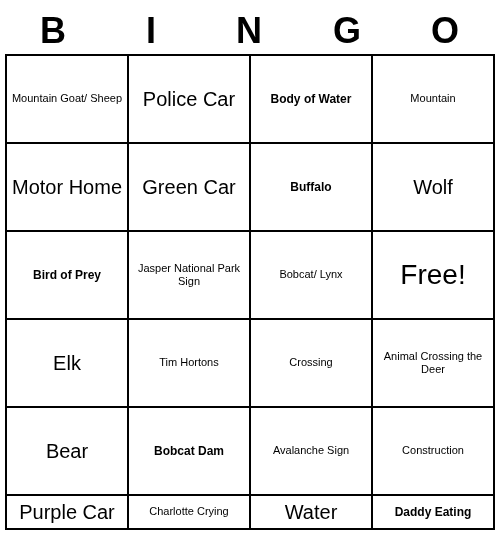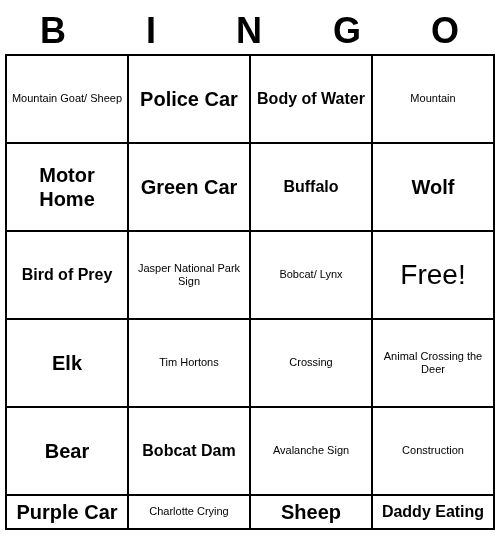--- a/index.html
+++ b/index.html
@@ -48,24 +48,24 @@
       align-items: center;
       justify-content: center;
       text-align: center;
       padding: 4px;
       font-size: 13px;
       line-height: 1.2;
       position: relative;
     }
     .bingo-cell.large-text {
       font-size: 20px;
-      font-weight: bold;
+      font-weight: normal;
     }
     .bingo-cell.medium-text {
-      font-size: 16px;
+      font-size: 12px;
       font-weight: bold;
     }
     .bingo-cell.small-text {
       font-size: 11px;
     }
     .bingo-cell.free-cell {
       font-size: 28px;
       font-weight: normal;
     }
   </style>
@@ -96,16 +96,16 @@
       <div class="bingo-cell large-text">Elk</div>
       <div class="bingo-cell small-text">Tim Hortons</div>
       <div class="bingo-cell small-text">Crossing</div>
       <div class="bingo-cell small-text">Animal Crossing the Deer</div>
       <div class="bingo-cell large-text">Bear</div>
       <div class="bingo-cell medium-text">Bobcat Dam</div>
       <div class="bingo-cell small-text">Avalanche Sign</div>
       <div class="bingo-cell small-text">Construction</div>
       <div class="bingo-cell large-text">Purple Car</div>
       <div class="bingo-cell small-text">Charlotte Crying</div>
-      <div class="bingo-cell large-text">Sheep</div>
+      <div class="bingo-cell large-text">Water</div>
       <div class="bingo-cell medium-text">Daddy Eating</div>
     </div>
 </div>
 
 </body></html>

